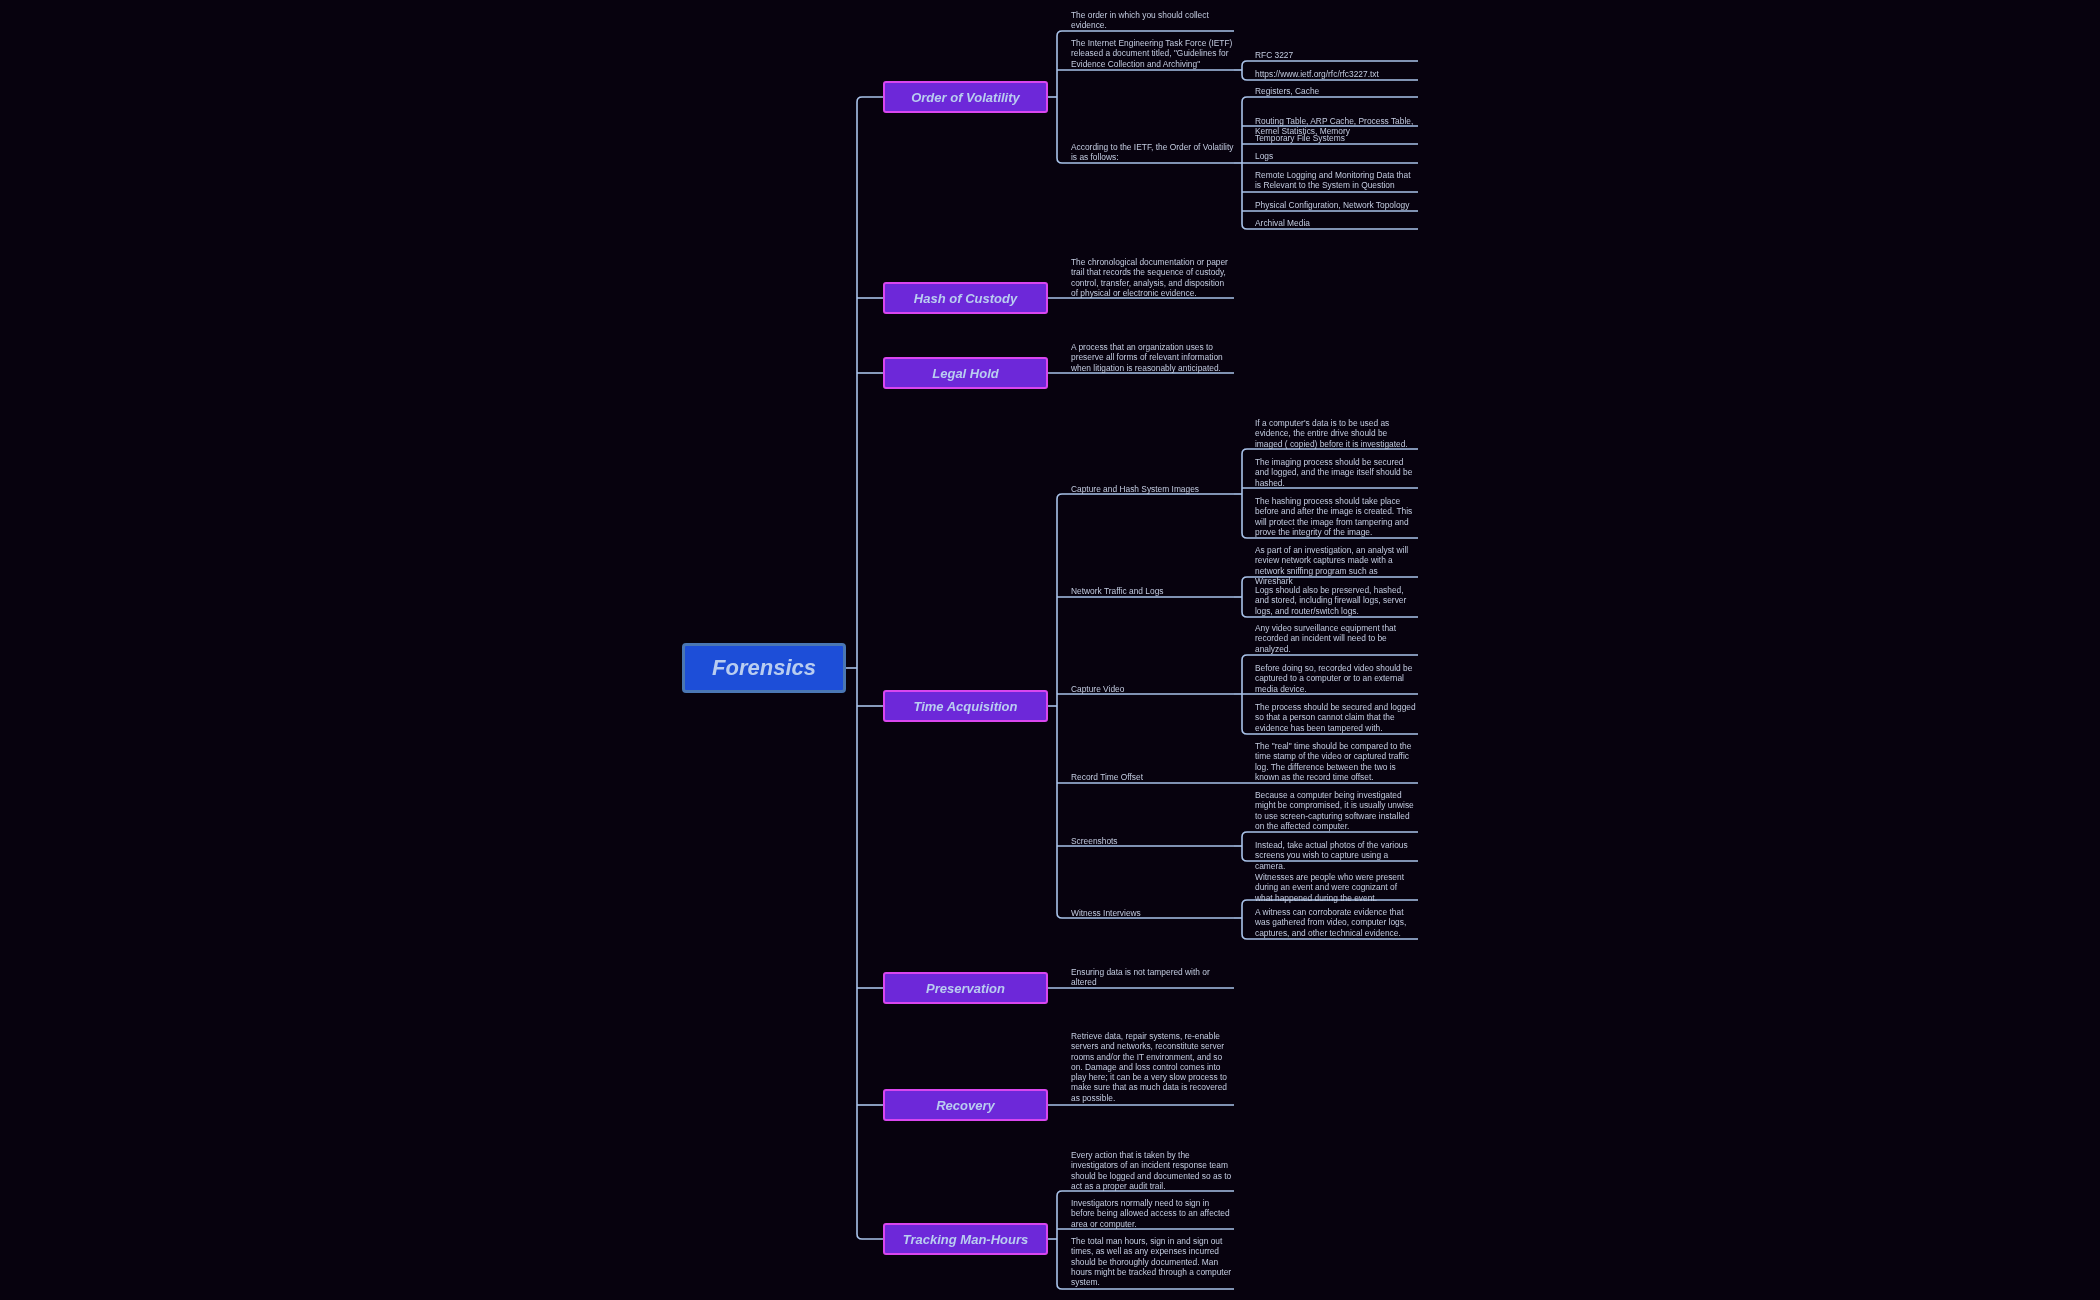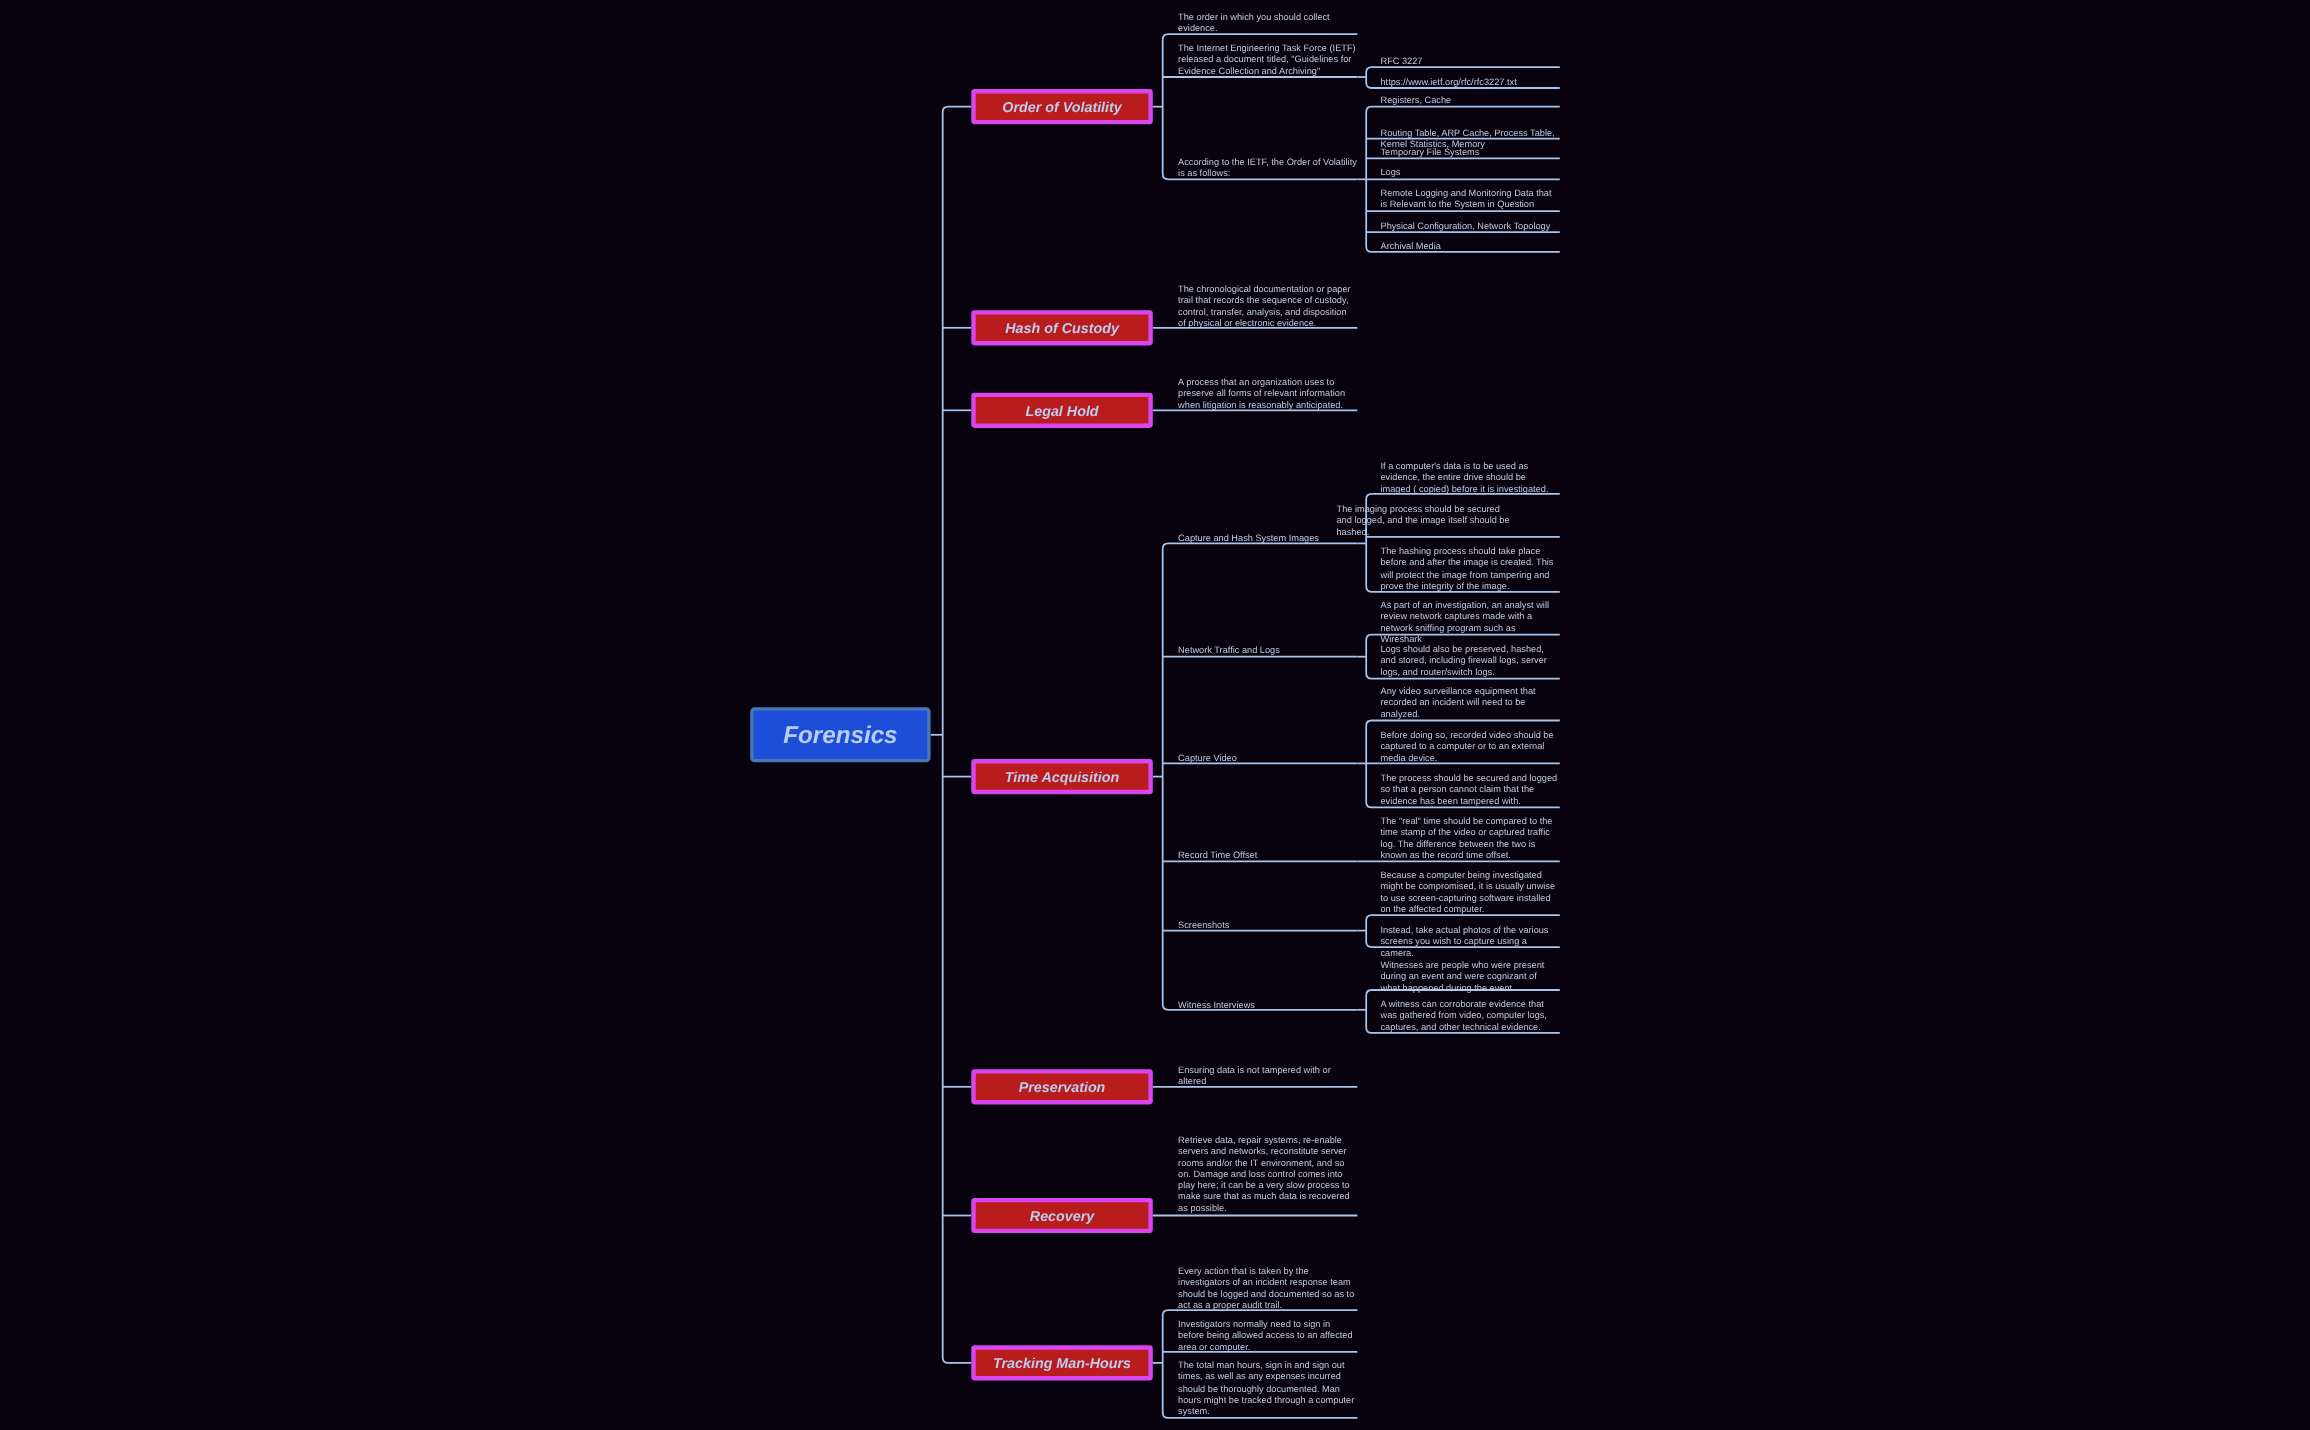--- a/index.html
+++ b/index.html
@@ -9,21 +9,21 @@
   }
   #lines { position:absolute; left:0; top:0; width:2100px; height:1300px; }
   .root {
     position:absolute; left:682px; top:643px; width:164px; height:50px;
     box-sizing:border-box; background:#1d4ed8; border:3px solid #4a77b4; border-radius:4px;
     color:#b9cdf0; font-style:italic; font-weight:bold; font-size:22px;
     display:flex; align-items:center; justify-content:center;
   }
   .topic {
     position:absolute; left:883px; width:165px; height:32px; box-sizing:border-box;
-    background:#b91c1c; border:4px solid #d946ef; border-radius:3px;
+    background:#6d28d9; border:2px solid #d946ef; border-radius:3px;
     color:#b9cdf0; font-style:italic; font-weight:bold; font-size:13px;
     display:flex; align-items:center; justify-content:center;
   }
   .txt {
     position:absolute; color:#c3cce0; font-size:8.4px; line-height:10.3px;
     width:166px;
   }
 </style>
 </head>
 <body>
@@ -121,21 +121,21 @@
 <div class="txt" style="left:1071px; top:342px; width:160px">A process that an organization uses to preserve all forms of relevant information when litigation is reasonably anticipated.</div>
 
 <div class="txt" style="left:1071px; top:484px">Capture and Hash System Images</div>
 <div class="txt" style="left:1071px; top:586px">Network Traffic and Logs</div>
 <div class="txt" style="left:1071px; top:684px">Capture Video</div>
 <div class="txt" style="left:1071px; top:772px">Record Time Offset</div>
 <div class="txt" style="left:1071px; top:836px">Screenshots</div>
 <div class="txt" style="left:1071px; top:908px">Witness Interviews</div>
 
 <div class="txt" style="left:1255px; top:418px; width:162px">If a computer's data is to be used as evidence, the entire drive should be imaged ( copied) before it is investigated.</div>
-<div class="txt" style="left:1215px; top:457px; width:160px">The imaging process should be secured and logged, and the image itself should be hashed.</div>
+<div class="txt" style="left:1255px; top:457px; width:160px">The imaging process should be secured and logged, and the image itself should be hashed.</div>
 <div class="txt" style="left:1255px; top:496px; width:160px">The hashing process should take place before and after the image is created. This will protect the image from tampering and prove the integrity of the image.</div>
 <div class="txt" style="left:1255px; top:545px; width:162px">As part of an investigation, an analyst will review network captures made with a network sniffing program such as Wireshark</div>
 <div class="txt" style="left:1255px; top:585px; width:160px">Logs should also be preserved, hashed, and stored, including firewall logs, server logs, and router/switch logs.</div>
 <div class="txt" style="left:1255px; top:623px; width:160px">Any video surveillance equipment that recorded an incident will need to be analyzed.</div>
 <div class="txt" style="left:1255px; top:663px; width:160px">Before doing so, recorded video should be captured to a computer or to an external media device.</div>
 <div class="txt" style="left:1255px; top:702px; width:162px">The process should be secured and logged so that a person cannot claim that the evidence has been tampered with.</div>
 <div class="txt" style="left:1255px; top:741px; width:162px">The "real" time should be compared to the time stamp of the video or captured traffic log. The difference between the two is known as the record time offset.</div>
 <div class="txt" style="left:1255px; top:790px; width:162px">Because a computer being investigated might be compromised, it is usually unwise to use screen-capturing software installed on the affected computer.</div>
 <div class="txt" style="left:1255px; top:840px; width:164px">Instead, take actual photos of the various screens you wish to capture using a camera.</div>
 <div class="txt" style="left:1255px; top:872px; width:162px">Witnesses are people who were present during an event and were cognizant of what happened during the event.</div>

